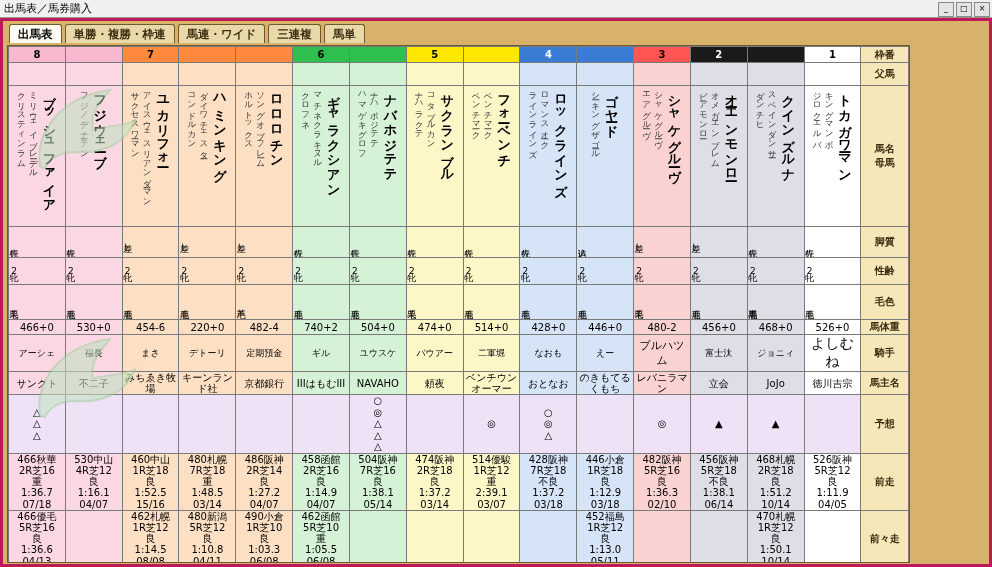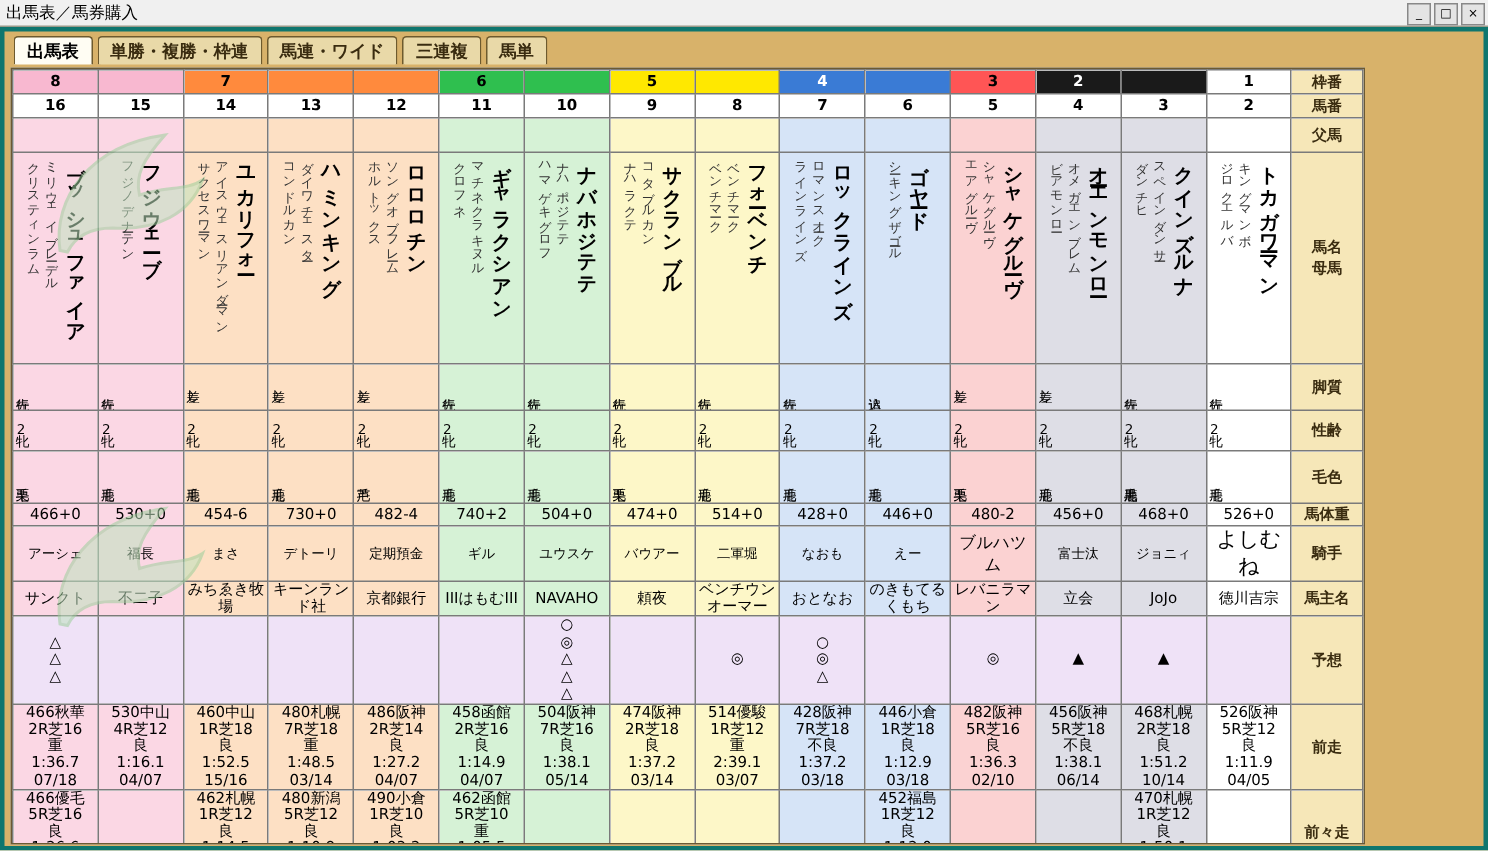--- a/index.html
+++ b/index.html
@@ -17,21 +17,21 @@
     background:#f0f0f0;border-bottom:1px solid #9a9a8a;
     font-size:11px;color:#000;line-height:18px;padding-left:4px;box-sizing:border-box;
   }
   .titlebar .winbtns{position:absolute;right:2px;top:2px;display:flex;gap:2px;}
   .winbtn{width:14px;height:13px;border:1px solid #888;background:#e4e4e4;font-size:8px;line-height:11px;text-align:center;}
 
   
   .frame{
     position:absolute;left:0;top:18px;width:992px;height:549px;
     background:#d8b26a;
-    border:3px solid #0f766e;
+    border:3px solid #be185d;
     box-sizing:border-box;
   }
 
   
   .tabs{position:absolute;left:6px;top:3px;height:20px;display:flex;gap:3px;}
   .tab{
     height:19px;line-height:19px;padding:0 8px;font-size:11.5px;font-weight:bold;
     border:1px solid #6d5a2e;border-bottom:none;border-radius:3px 3px 0 0;
     background:#e9d9a8;color:#3a2c10;box-sizing:border-box;
   }
@@ -193,38 +193,20 @@
               <td class="wakuhead w5"></td>
               <td class="wakuhead w4">4</td>
               <td class="wakuhead w4"></td>
               <td class="wakuhead w3">3</td>
               <td class="wakuhead w2">2</td>
               <td class="wakuhead w2"></td>
               <td class="wakuhead w1">1</td>
               <td class="rowlabel">枠番</td>
             </tr>
             <tr>
-              <td class="umaban">16</td>
-              <td class="umaban">15</td>
-              <td class="umaban">14</td>
-              <td class="umaban">13</td>
-              <td class="umaban">12</td>
-              <td class="umaban">11</td>
-              <td class="umaban">10</td>
-              <td class="umaban">9</td>
-              <td class="umaban">8</td>
-              <td class="umaban">7</td>
-              <td class="umaban">6</td>
-              <td class="umaban">5</td>
-              <td class="umaban">4</td>
-              <td class="umaban">3</td>
-              <td class="umaban">2</td>
-              <td class="rowlabel">馬番</td>
-            </tr>
-            <tr>
               <td class="c-pink" style="height:22px">
                 <div class="vcell" style="height:20px"></div>
               </td>
               <td class="c-pink" style="height:22px">
                 <div class="vcell" style="height:20px"></div>
               </td>
               <td class="c-org" style="height:22px">
                 <div class="vcell" style="height:20px"></div>
               </td>
               <td class="c-org" style="height:22px">
@@ -512,21 +494,21 @@
               </td>
               <td class="c-wht" style="height:34px">
                 <div class="vcell v-col" style="height:32px">鹿毛</div>
               </td>
               <td class="rowlabel">毛色</td>
             </tr>
             <tr>
               <td class="c-pink r-h14">466+0</td>
               <td class="c-pink r-h14">530+0</td>
               <td class="c-org r-h14">454-6</td>
-              <td class="c-org r-h14">730+0</td>
+              <td class="c-org r-h14">220+0</td>
               <td class="c-org r-h14">482-4</td>
               <td class="c-grn r-h14">740+2</td>
               <td class="c-grn r-h14">504+0</td>
               <td class="c-yel r-h14">474+0</td>
               <td class="c-yel r-h14">514+0</td>
               <td class="c-blu r-h14">428+0</td>
               <td class="c-blu r-h14">446+0</td>
               <td class="c-red r-h14">480-2</td>
               <td class="c-gry r-h14">456+0</td>
               <td class="c-gry r-h14">468+0</td>

